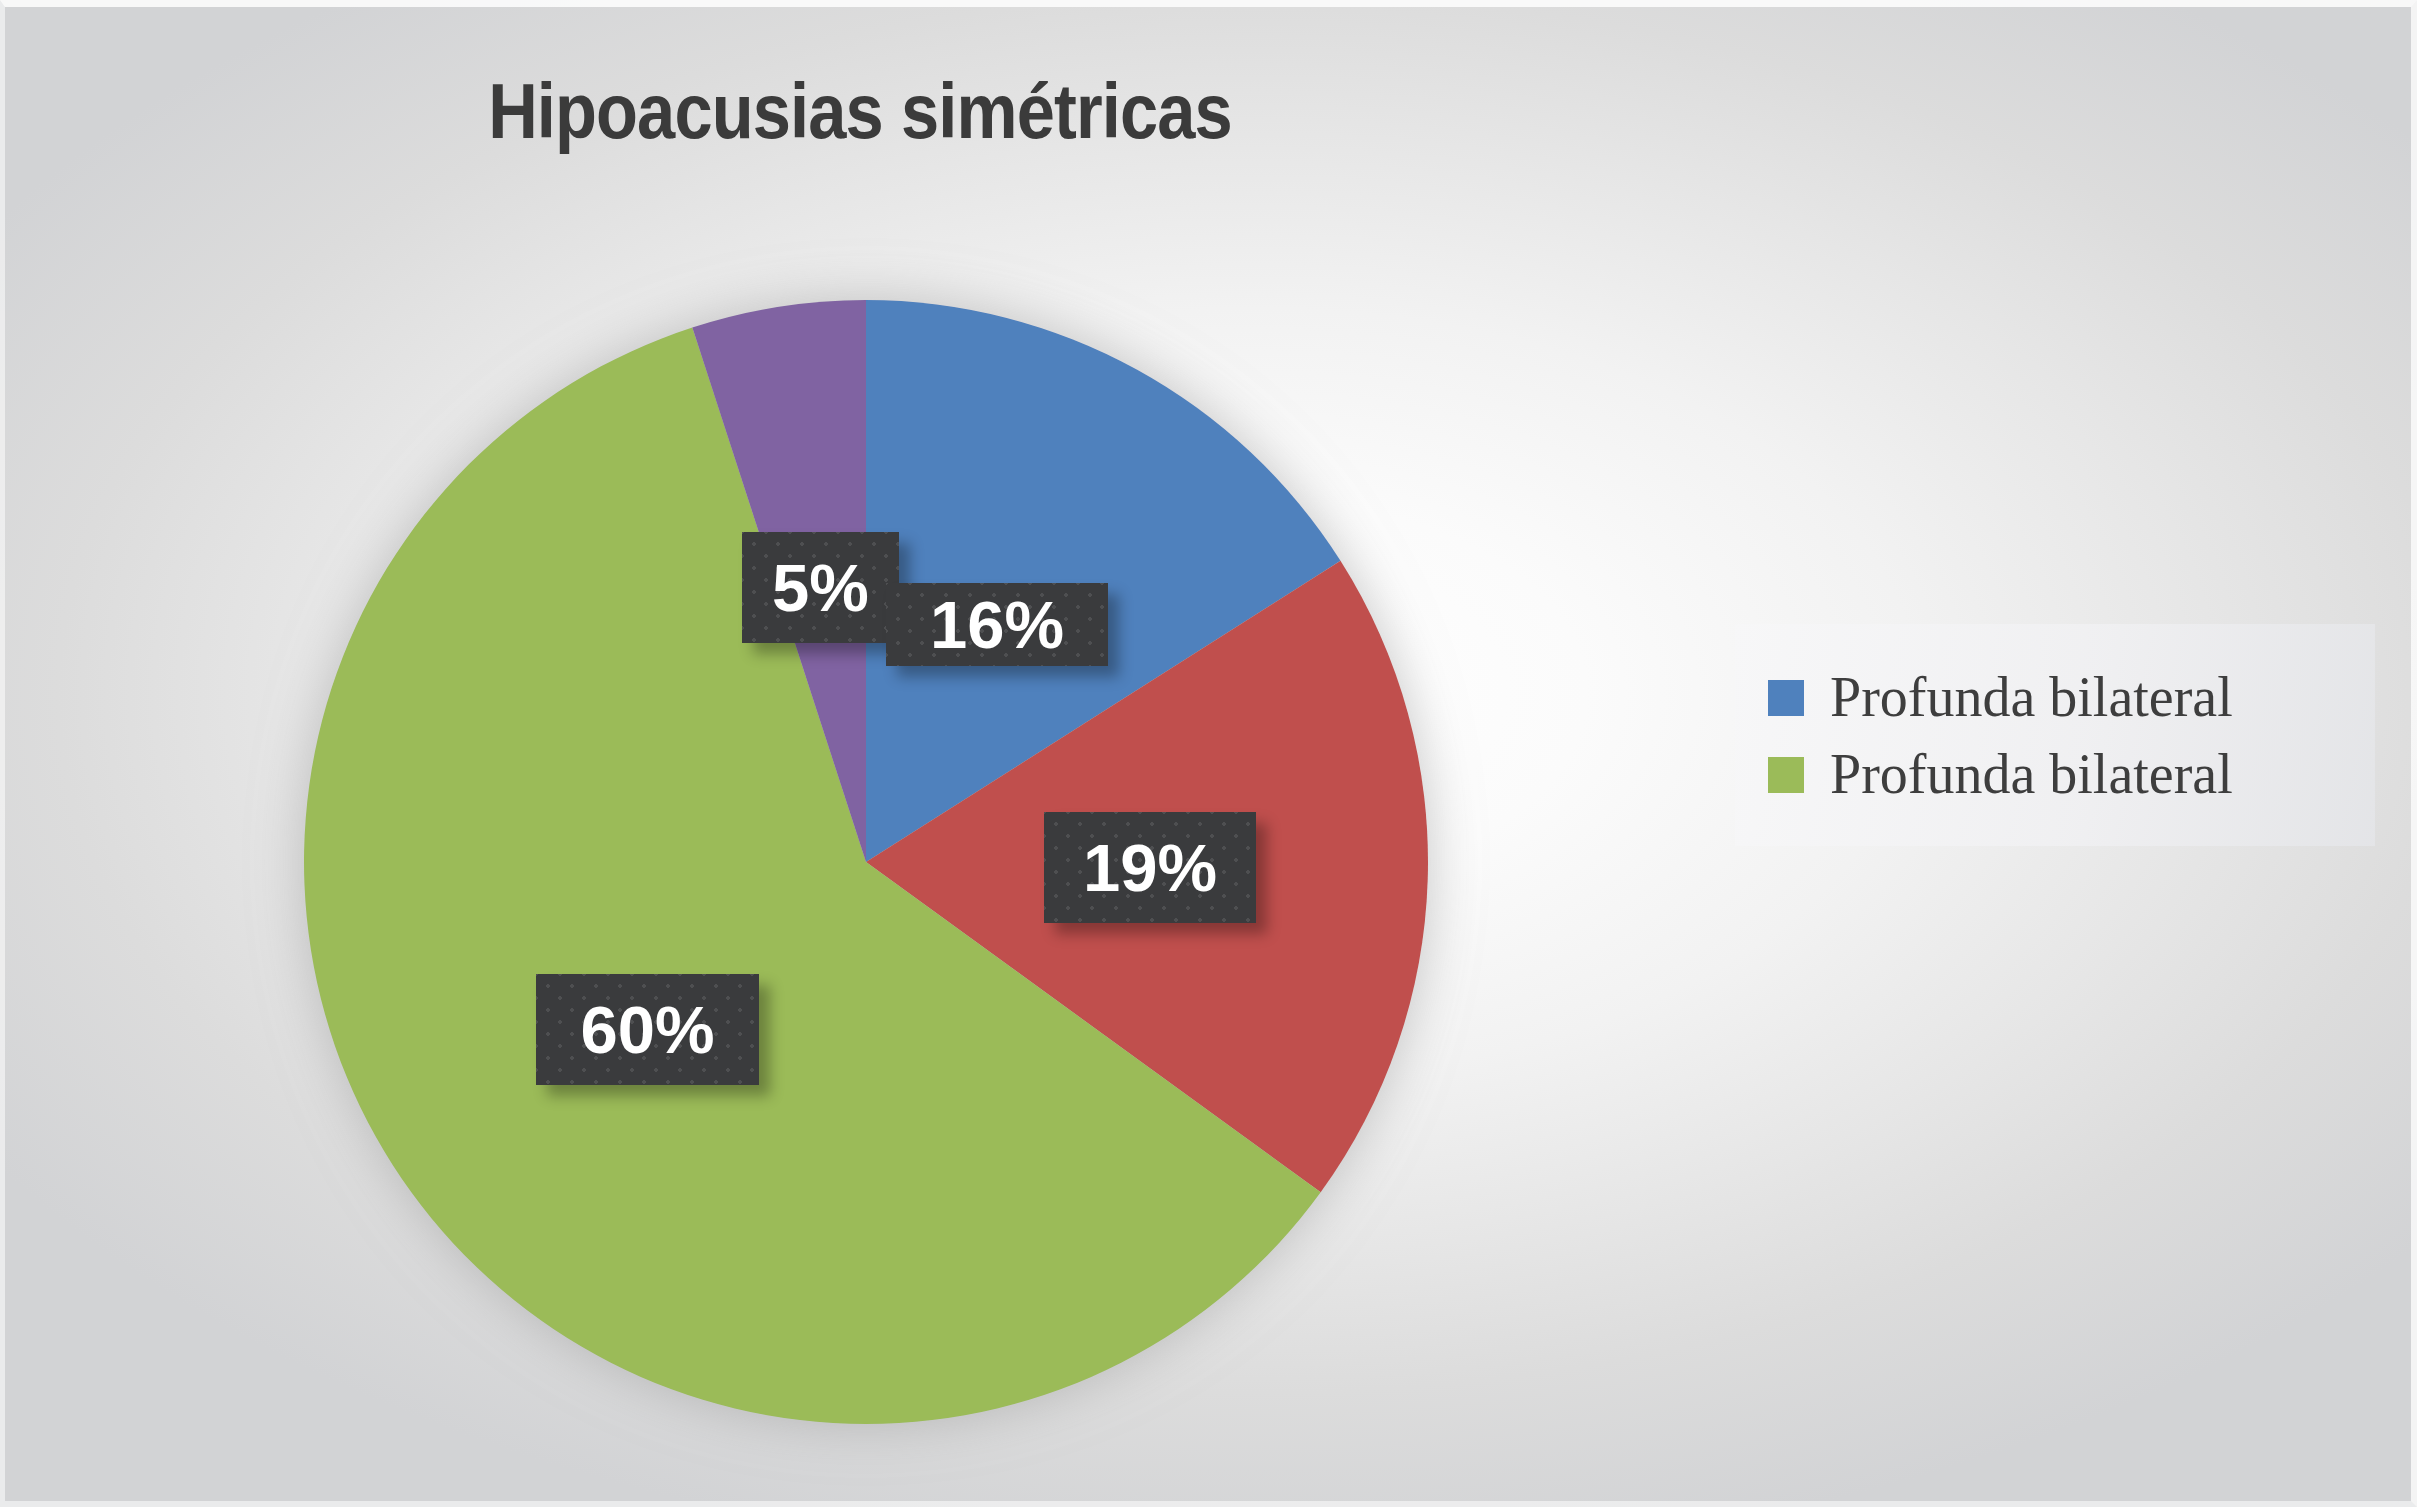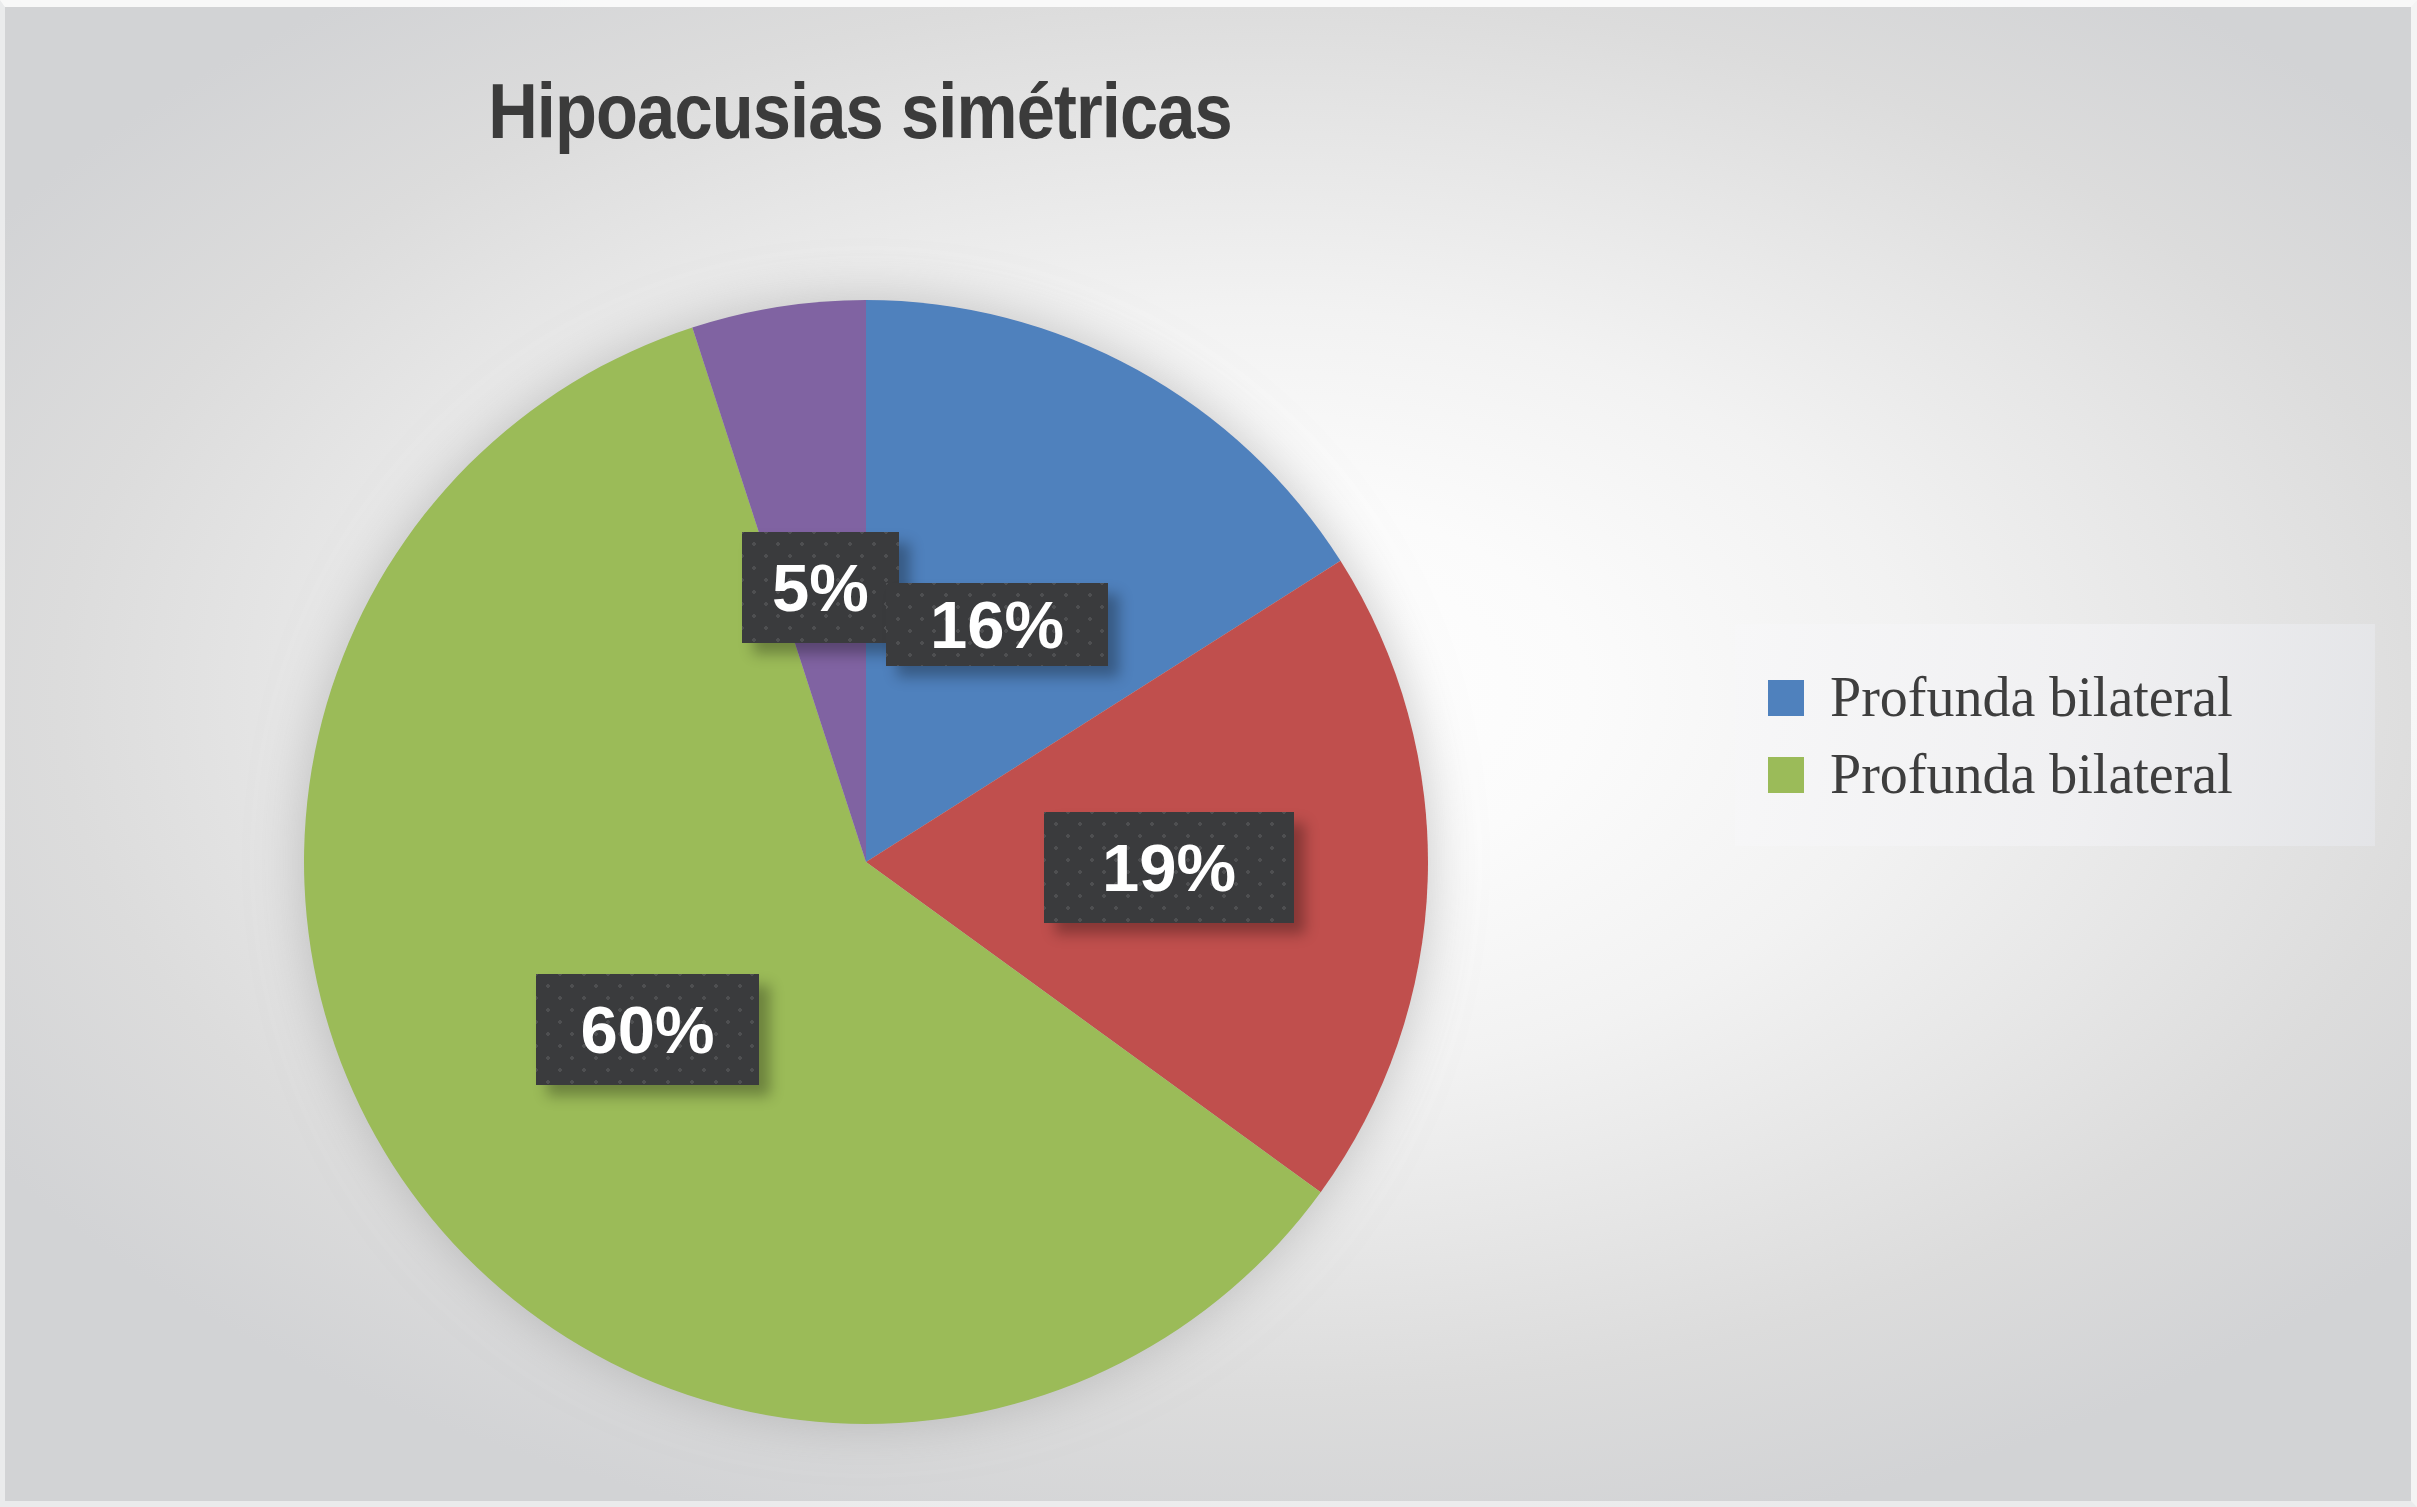--- a/index.html
+++ b/index.html
@@ -87,21 +87,21 @@
     display: flex;
     align-items: center;
     justify-content: center;
     z-index: 20;
     user-select: none;
   }
   .data-label span { display: block; line-height: 1; }
 
   #label-leve     { left: 742px;  top: 532px;  width: 157px; height: 111px; font-size: 67px; }
   #label-profunda { left: 886px;  top: 583px;  width: 222px; height: 83px; font-size: 67px; }
-  #label-severa   { left: 1044px; top: 812px;  width: 250px; height: 111px; font-size: 67px; }
+  #label-severa   { left: 1044px; top: 812px;  width: 212px; height: 111px; font-size: 67px; }
   #label-moderada { left: 536px;  top: 974px;  width: 223px; height: 111px; font-size: 67px; }
 
   
   #legend {
     position: absolute;
     left: 1735px;
     top: 624px;
     width: 640px;
     padding: 34px 0 34px 0;
     background: linear-gradient(100deg,

